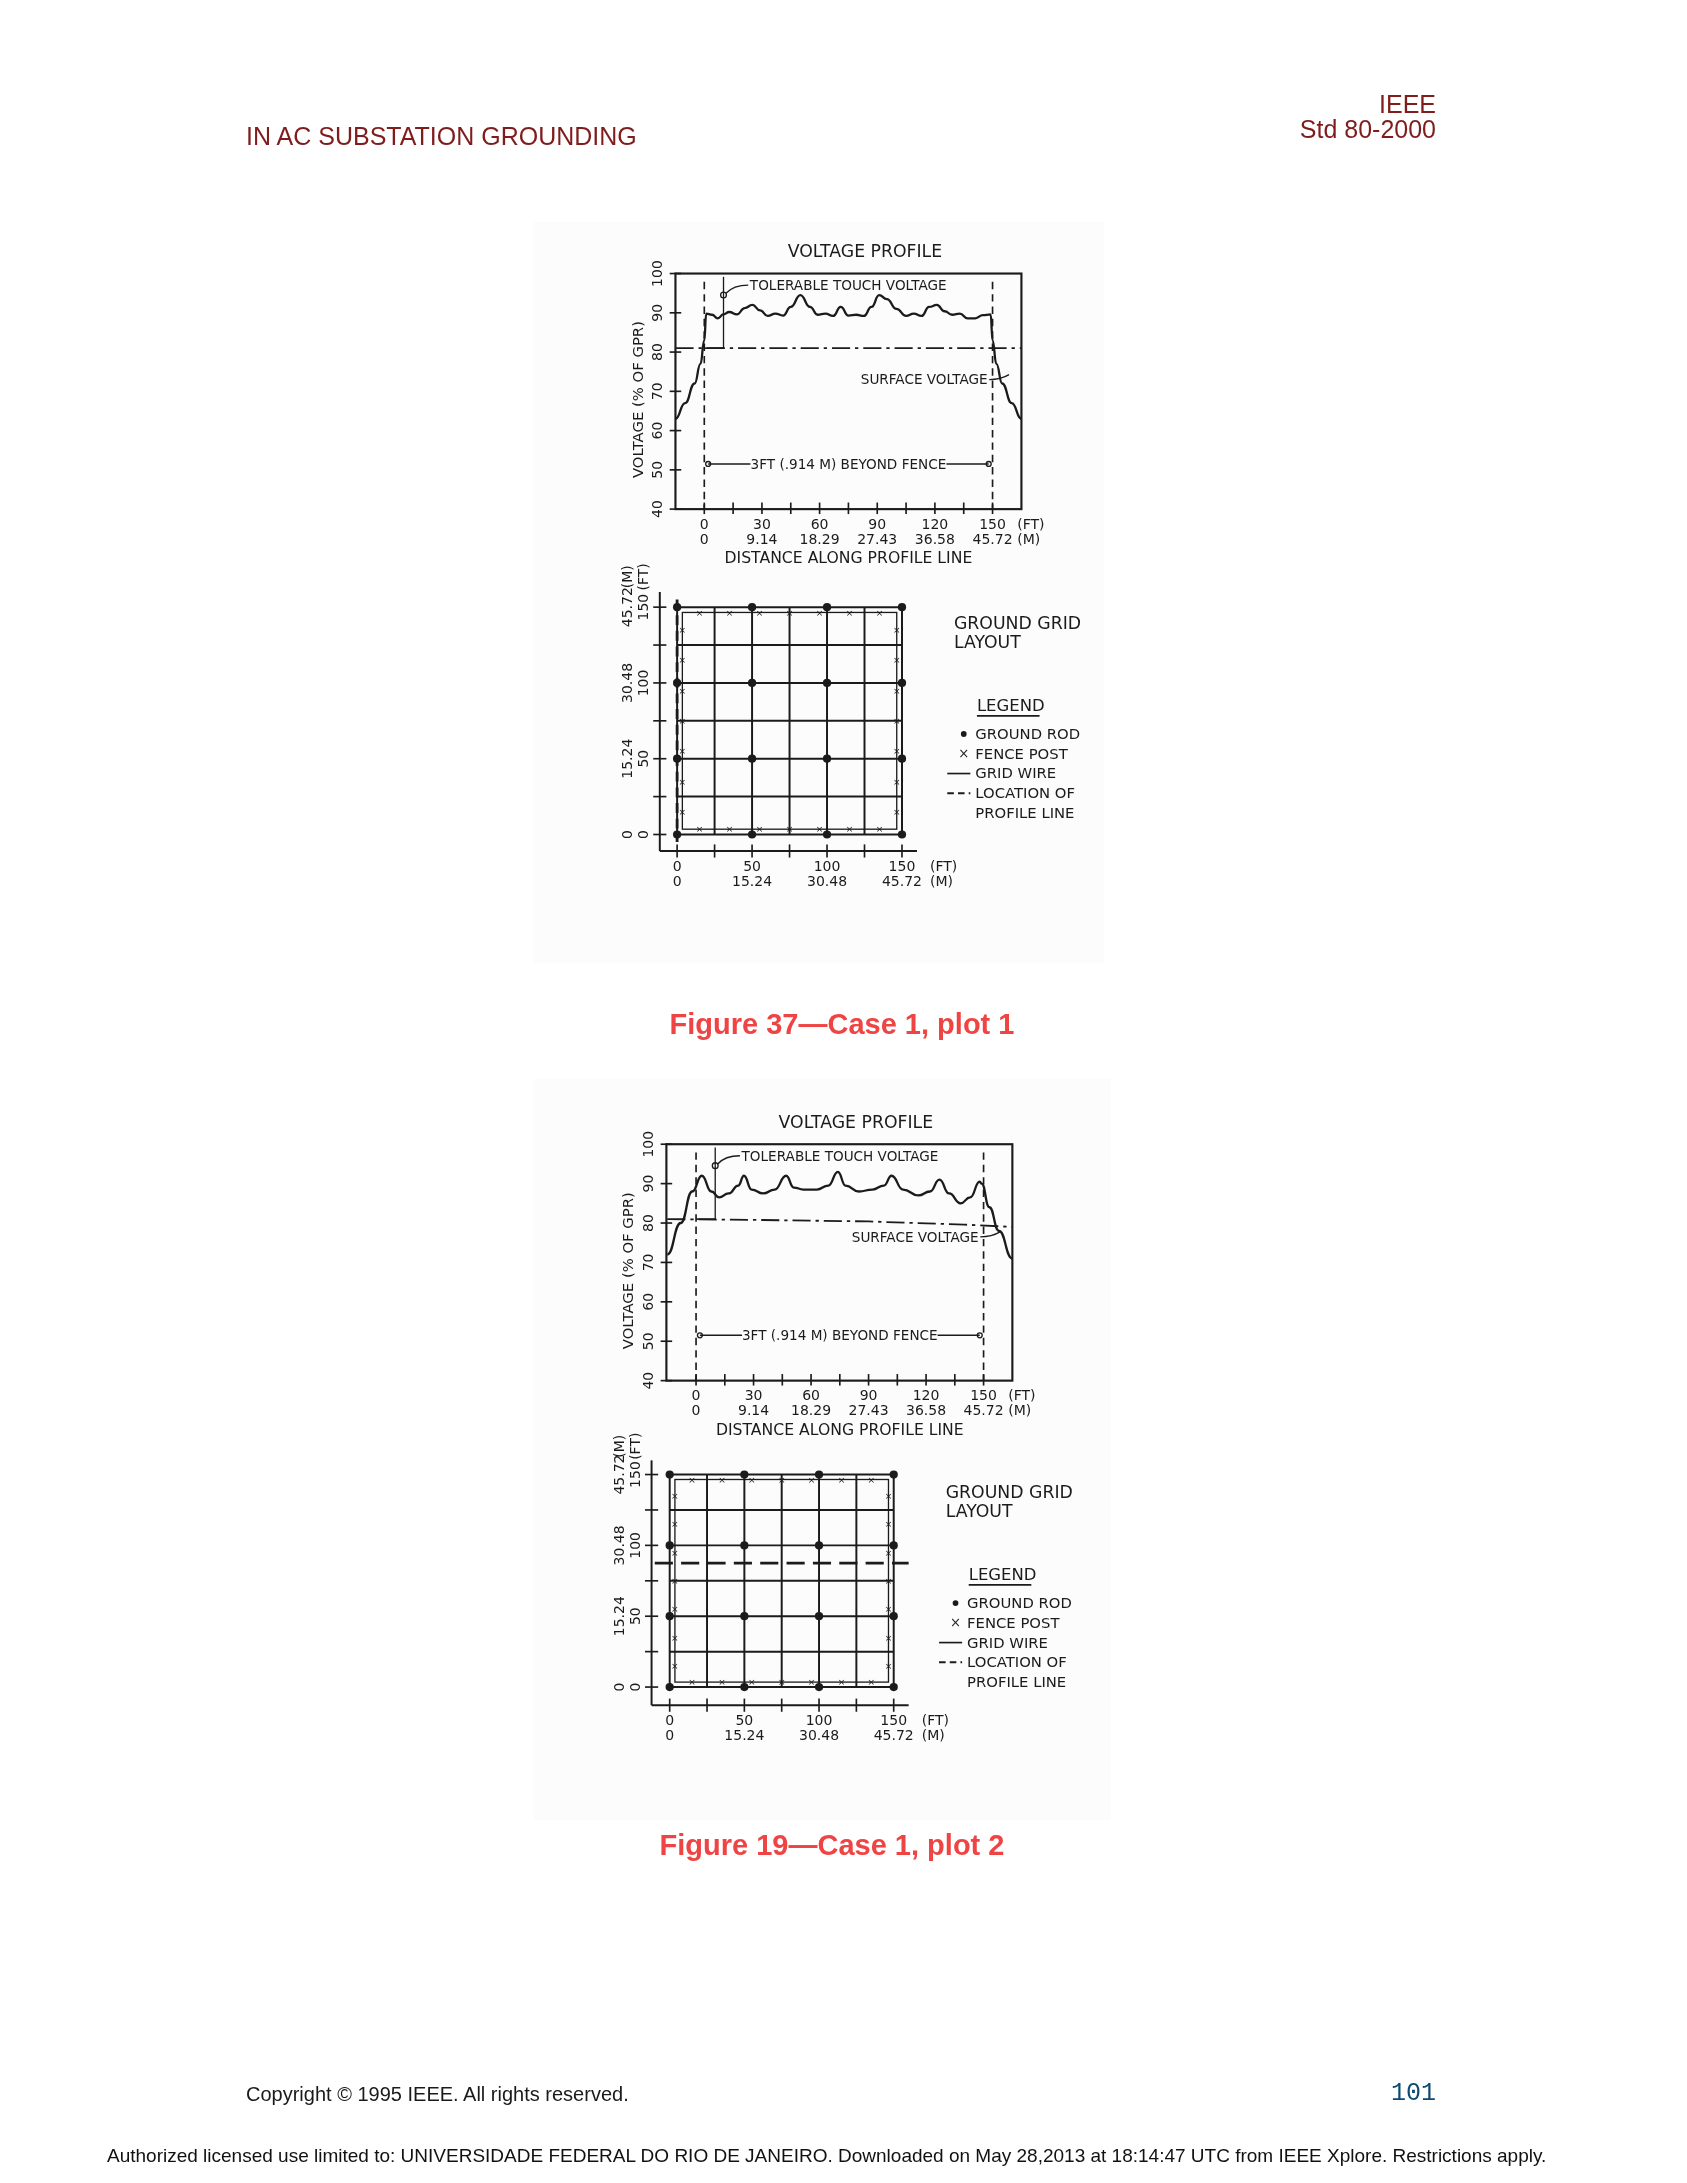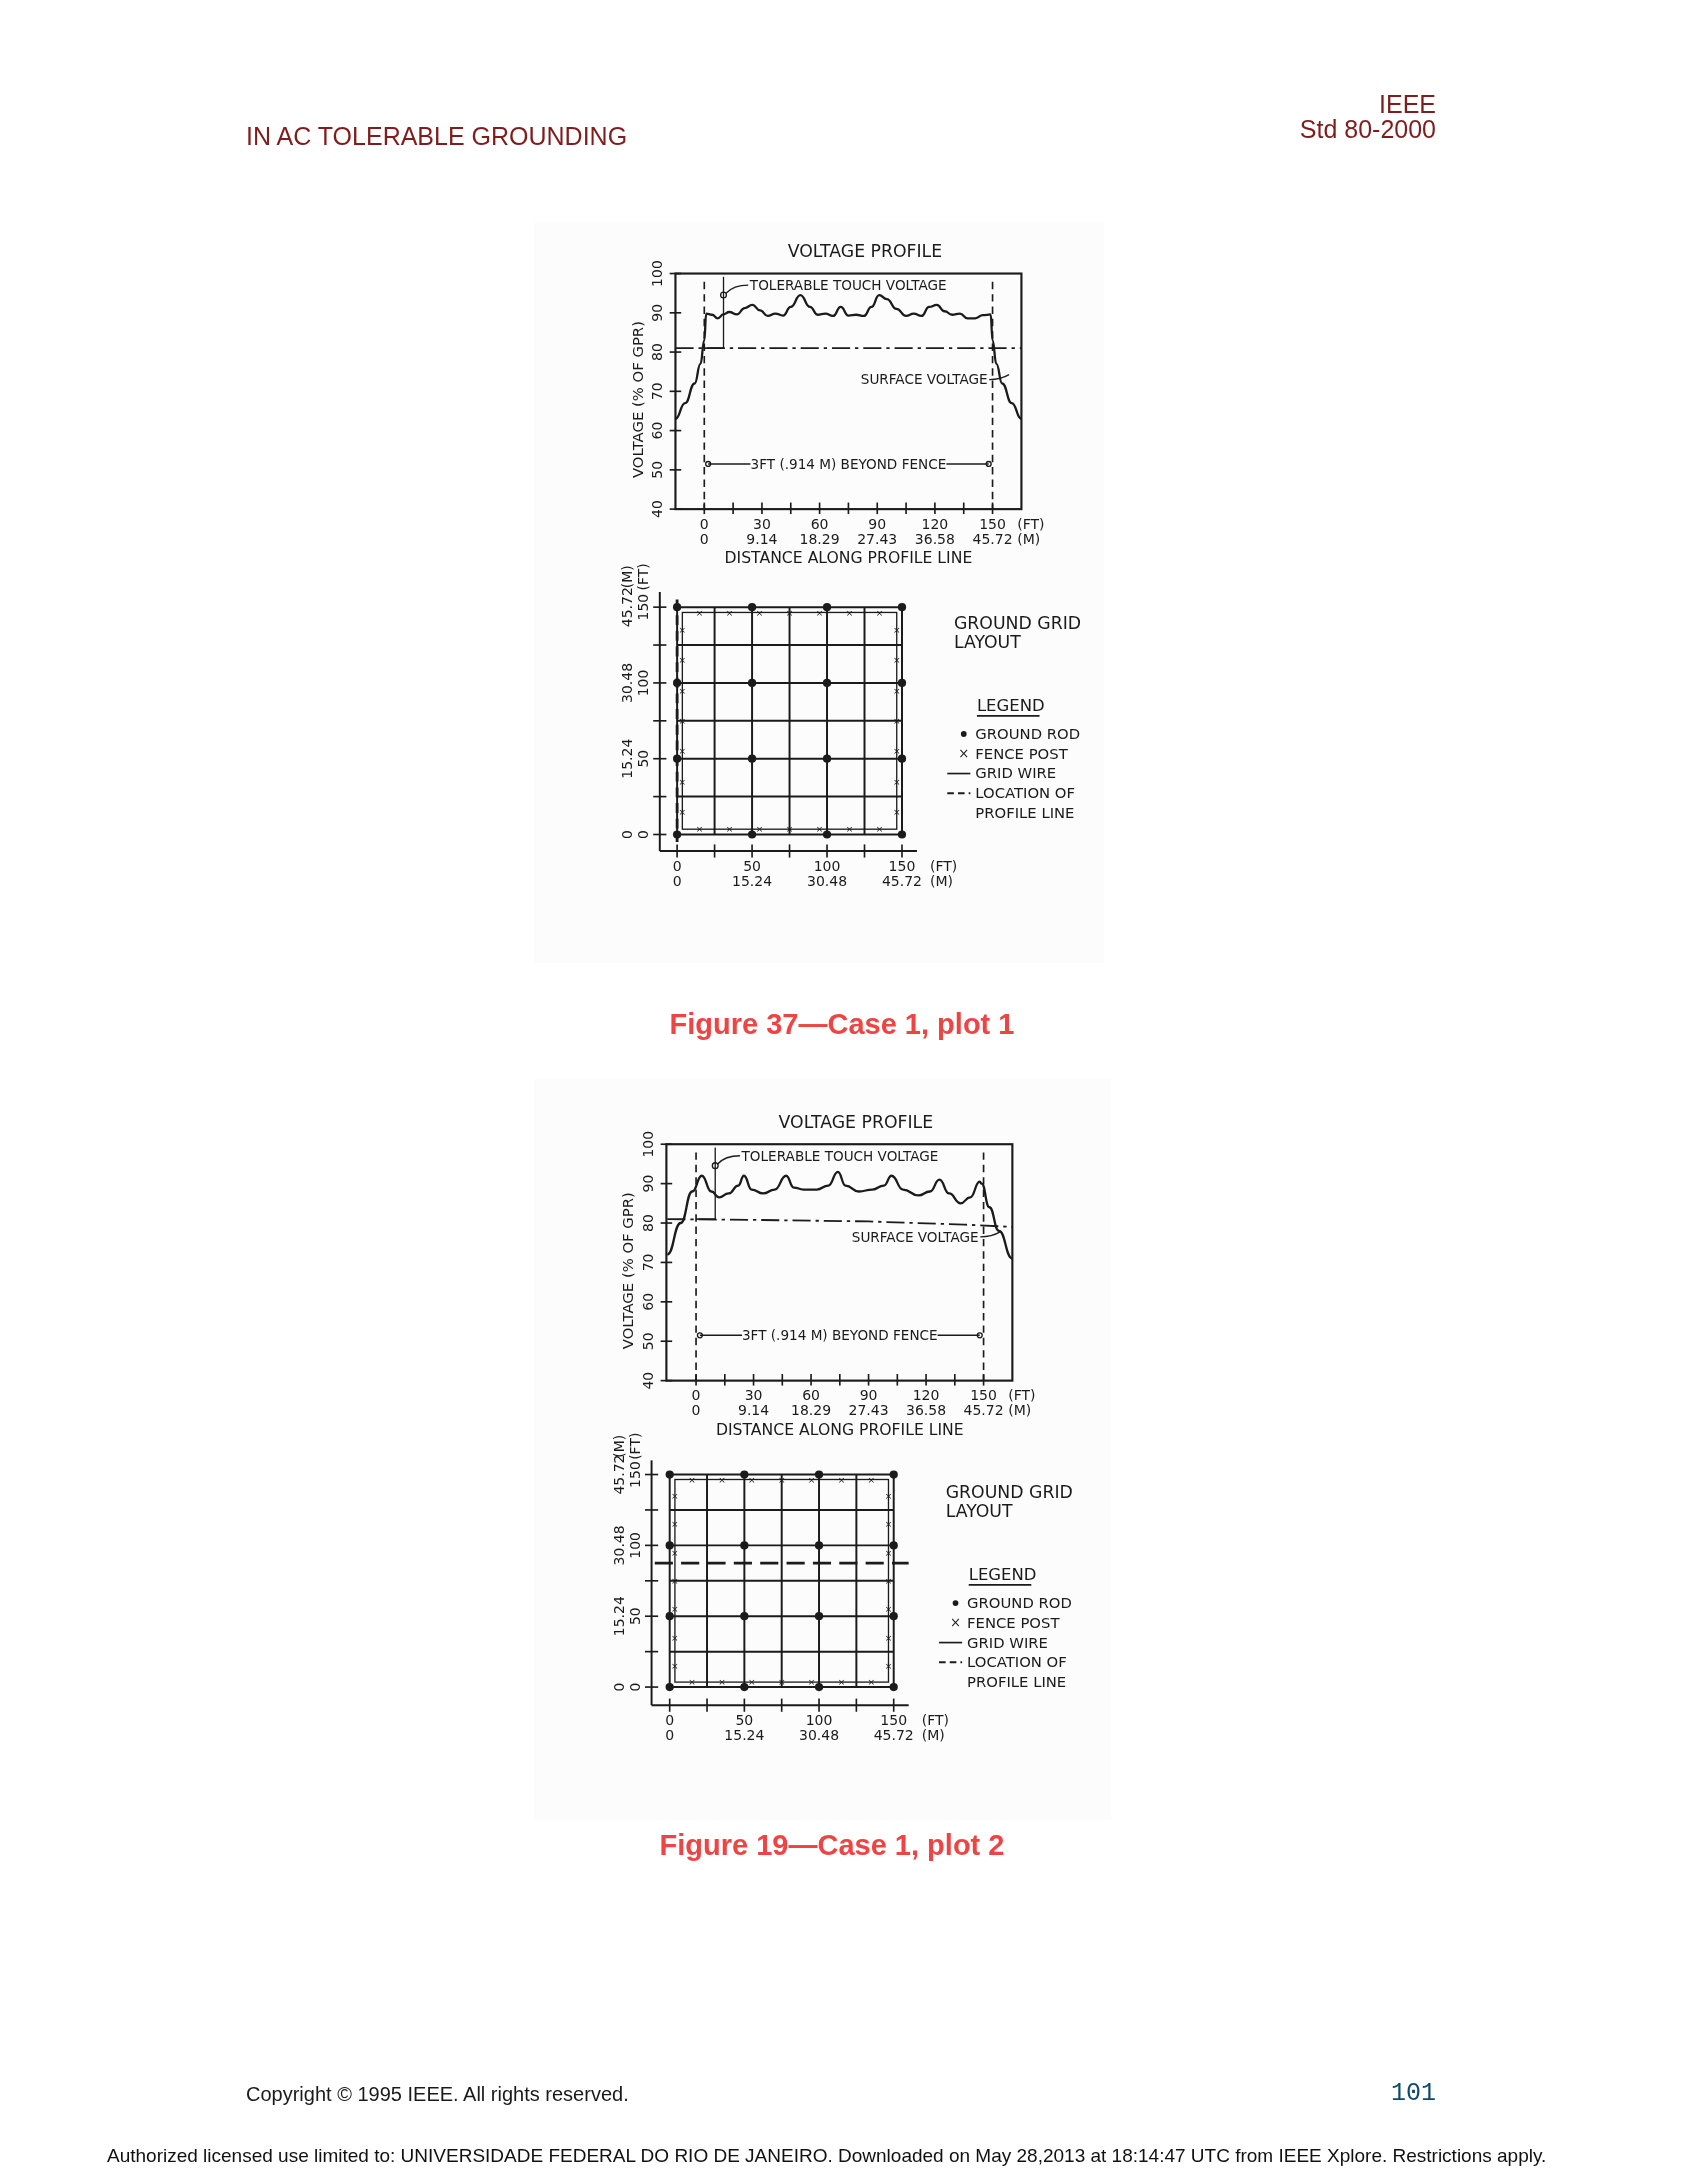--- a/index.html
+++ b/index.html
@@ -11,21 +11,21 @@
   .footer { font-size: 20px; color: #1a1a1a; }
   .pagenum { font-family: Liberation Mono, monospace; font-size: 25px; color: #0c4a6e; }
   .auth { font-size: 19px; color: #111; }
   .scanbg { position: absolute; background: #fcfcfc; }
   svg { position: absolute; left: 0; top: 0; overflow: visible; }
   svg text { font-family: "DejaVu Sans", sans-serif; fill: #1b1b1b; }
 </style>
 </head>
 <body>
 
-<div class="abs hdr" style="left:246px; top:124px;">IN AC TOLERABLE GROUNDING</div>
+<div class="abs hdr" style="left:246px; top:124px;">IN AC SUBSTATION GROUNDING</div>
 <div class="abs hdr" style="right:251px; top:92px; text-align:right;">IEEE</div>
 <div class="abs hdr" style="right:251px; top:117px; text-align:right;margin-left:28px;">Std 80-2000</div>
 
 <div class="scanbg" style="left:534px; top:222px; width:570px; height:741px;"></div>
 <div class="scanbg" style="left:534px; top:1079px; width:577px; height:741px;"></div>
 
 <svg id="fig0" width="1687" height="2183" viewBox="0 0 2048 2650">
     <text x="1050" y="312" font-size="21" text-anchor="middle">VOLTAGE PROFILE</text>
     <rect x="820" y="332" width="420" height="286" fill="none" stroke="#1b1b1b" stroke-width="2.6"></rect>
     <line x1="813" y1="618" x2="827" y2="618" stroke="#1b1b1b" stroke-width="2"></line>

